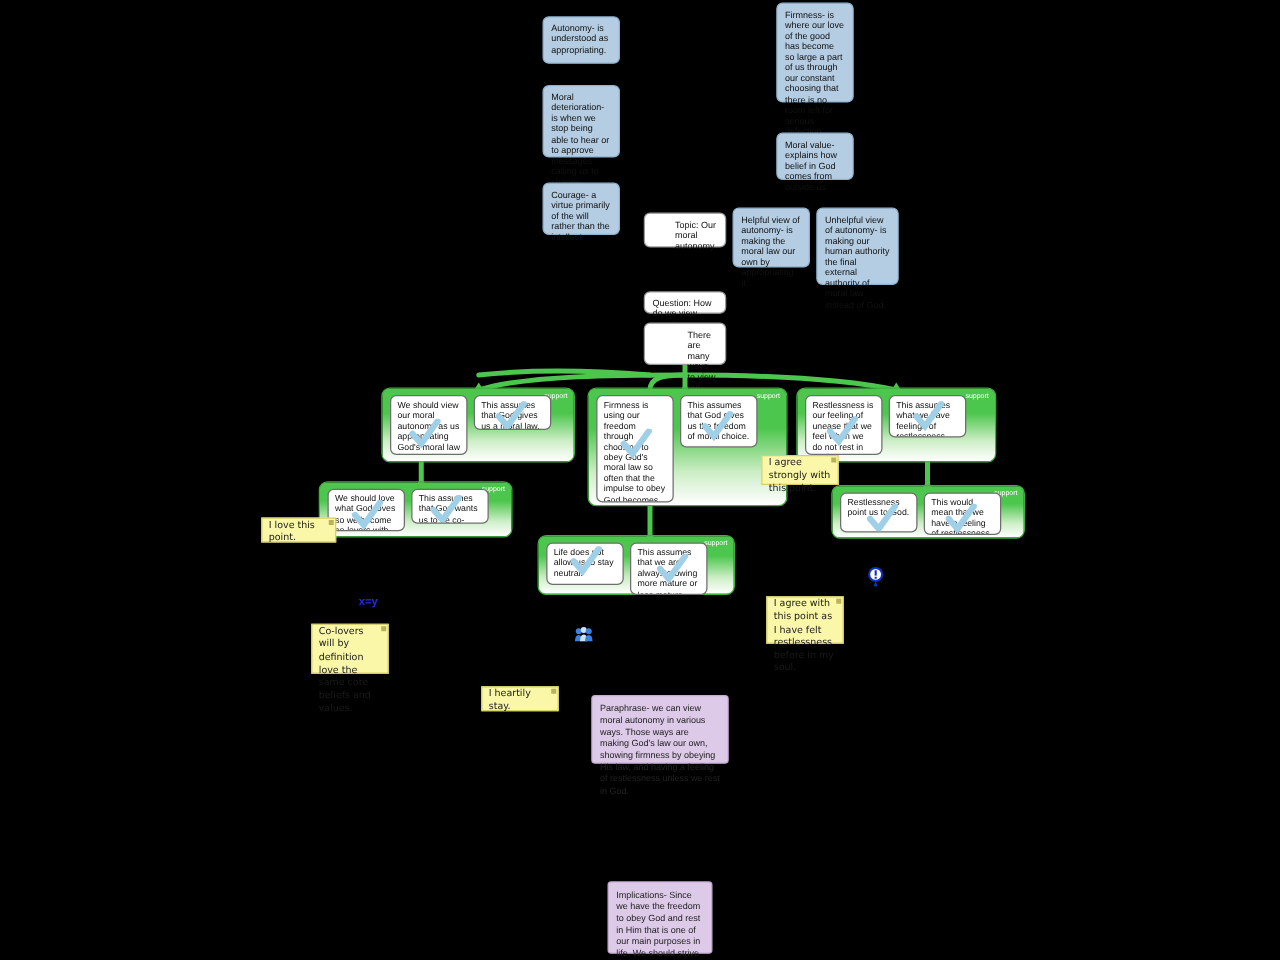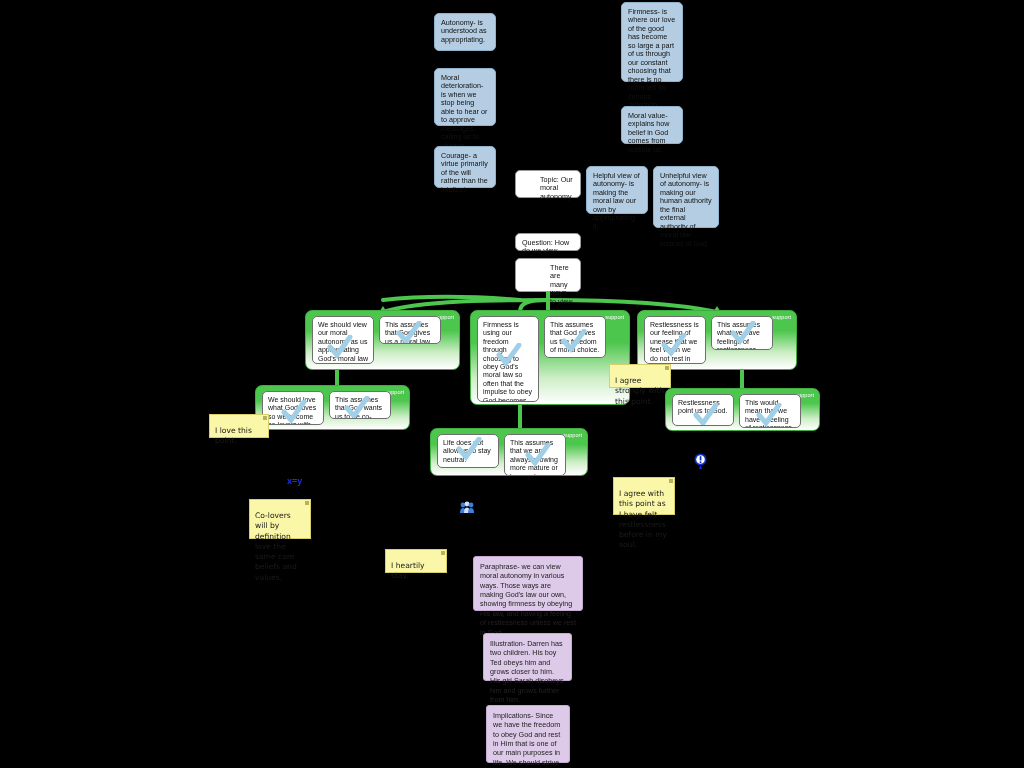--- a/index.html
+++ b/index.html
@@ -43,21 +43,21 @@
     padding: 5px 6px;
   }
 
   
   .sticky {
     background: #fbf7a8;
     border: 1px solid #d6cf6a;
     color: #1a1a1a;
     font-size: 7.6px;
     font-family: "DejaVu Sans", sans-serif;
-    padding: 11px 5px;
+    padding: 0 5px;
     line-height: 1.35;
   }
   .sticky .foldmark {
     position: absolute;
     top: 1px;
     right: 1px;
     width: 4px;
     height: 4px;
     background: #b8b25a;
   }
@@ -326,23 +326,20 @@
     <span>I heartily stay.</span>
   </div>
   <div class="node sticky" style="left:613px;top:477px;width:62px;height:38px;">
     <span class="foldmark"></span>
     <span>I agree with this point as I have felt restlessness before in my soul.</span>
   </div>
 
   <div class="node lavender" style="left:473px;top:556px;width:110px;height:55px;">
     <span>Paraphrase- we can view moral autonomy in various ways. Those ways are making God's law our own, showing firmness by obeying His law, and having a feeling of restlessness unless we rest in God.</span>
   </div>
-  <div class="node lavender" style="left:483px;top:633px;width:89px;height:48px;">
-    <span>Illustration- Darren has two children. His boy Ted obeys him and grows closer to him. His girl Sarah disobeys him and grows further from him.</span>
-  </div>
   <div class="node lavender" style="left:486px;top:705px;width:84px;height:58px;">
     <span>Implications- Since we have the freedom to obey God and rest in Him that is one of our main purposes in life. We should strive for these things everyday.</span>
   </div>
 
   <div class="xy-label" style="left:287px;top:476px;">x=y</div>
 
   <div class="icon-people" style="left:459px;top:501px;">
     <svg width="16" height="14" viewBox="0 0 16 14">
       <rect x="0" y="0" width="16" height="14" fill="#000000"></rect>
       <circle cx="4" cy="4" r="2.4" fill="#3f7fe0"></circle>

